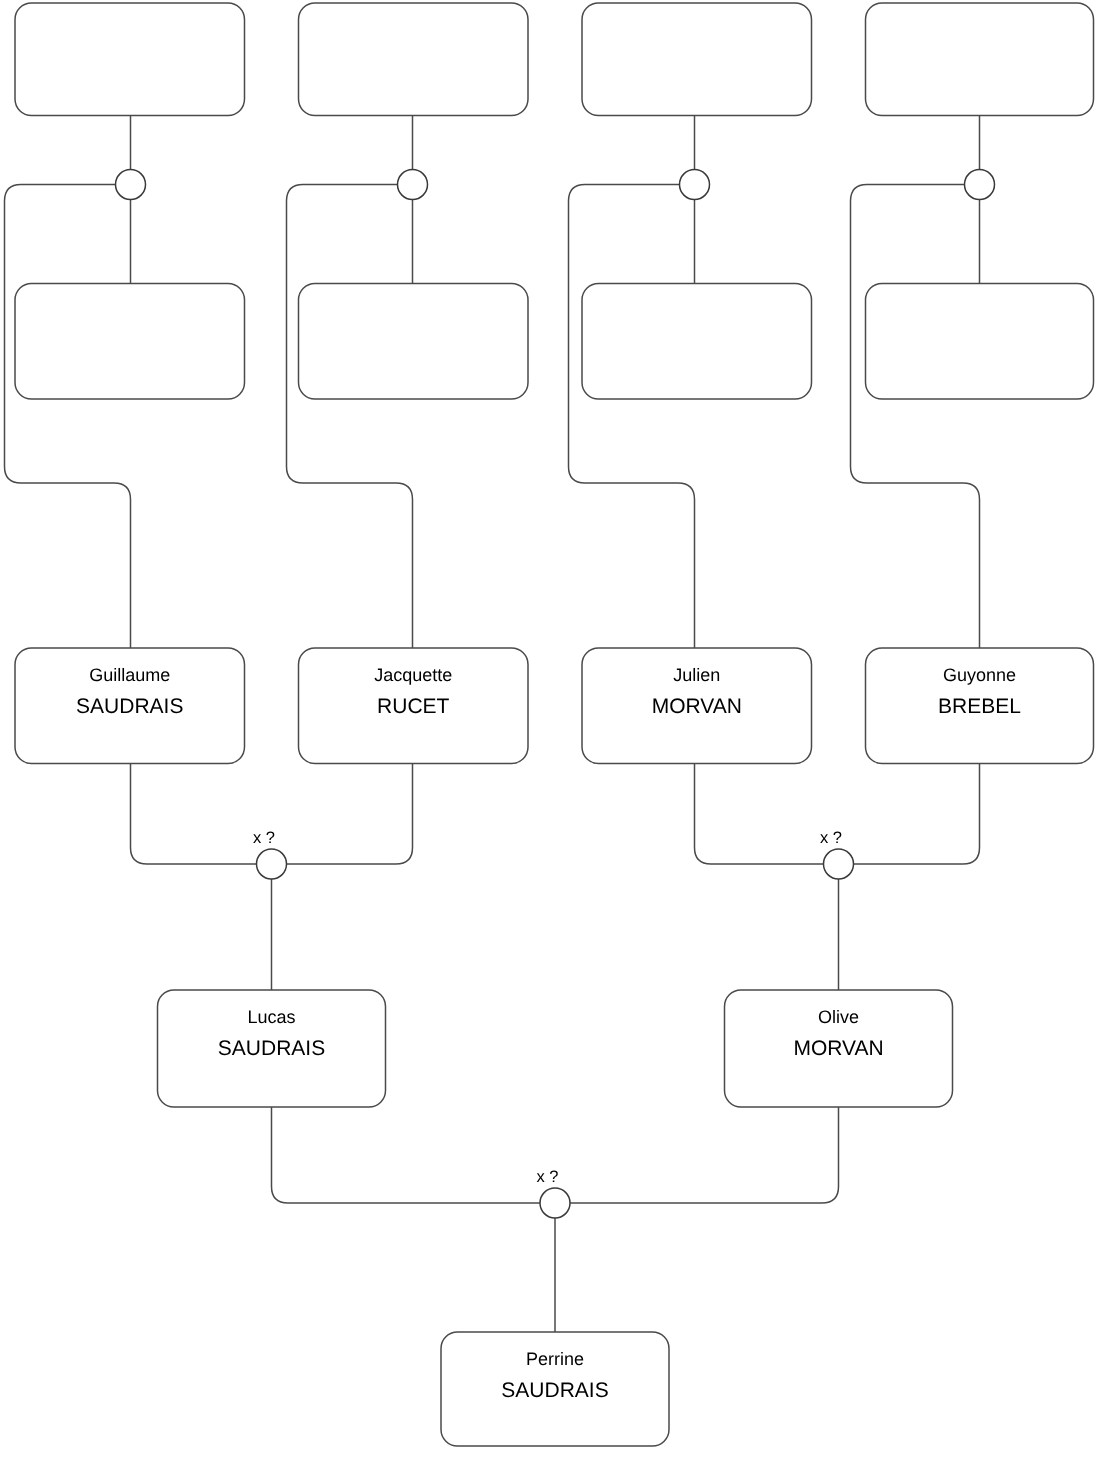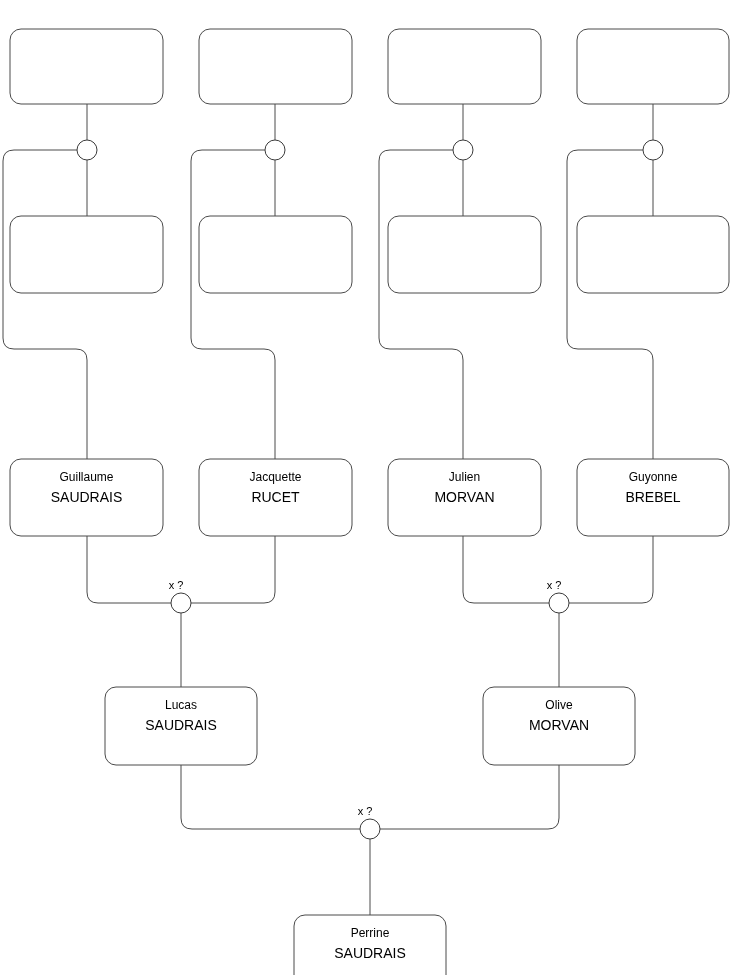--- a/index.html
+++ b/index.html
@@ -10,21 +10,20 @@
   body {
     width: 740px;
     height: 975px;
     font-family: "Liberation Sans", sans-serif;
     overflow: hidden;
   }
   #chart-root {
     position: relative;
     width: 740px;
     height: 858px;
-    margin-top: 27px;
   }
   svg#tree-svg {
     display: block;
     width: 740px;
     height: 975px;
   }
   .node-box {
     fill: #ffffff;
     stroke: #4a4a4a;
     stroke-width: 1;

